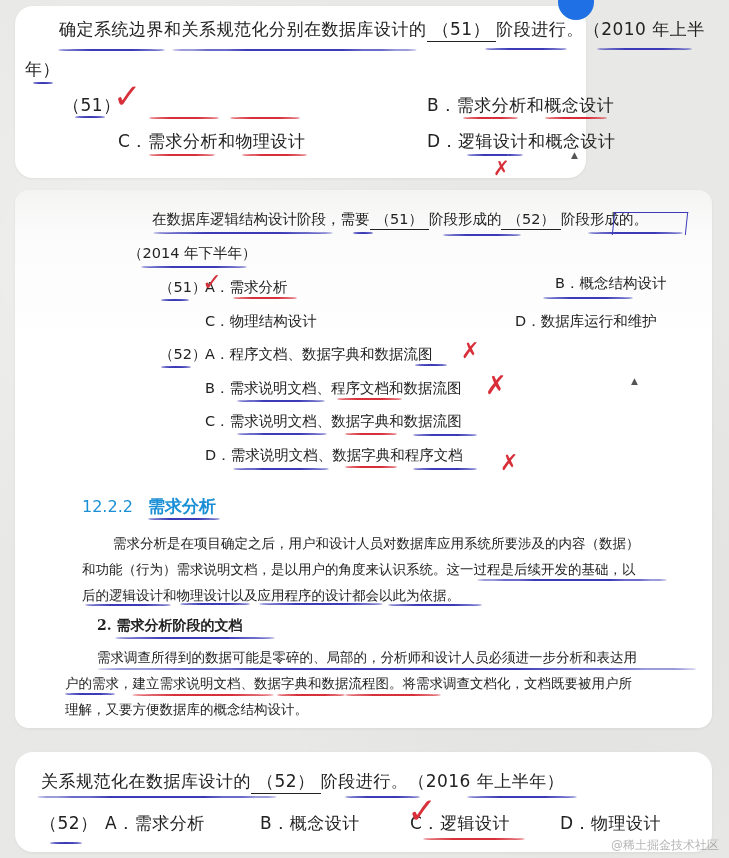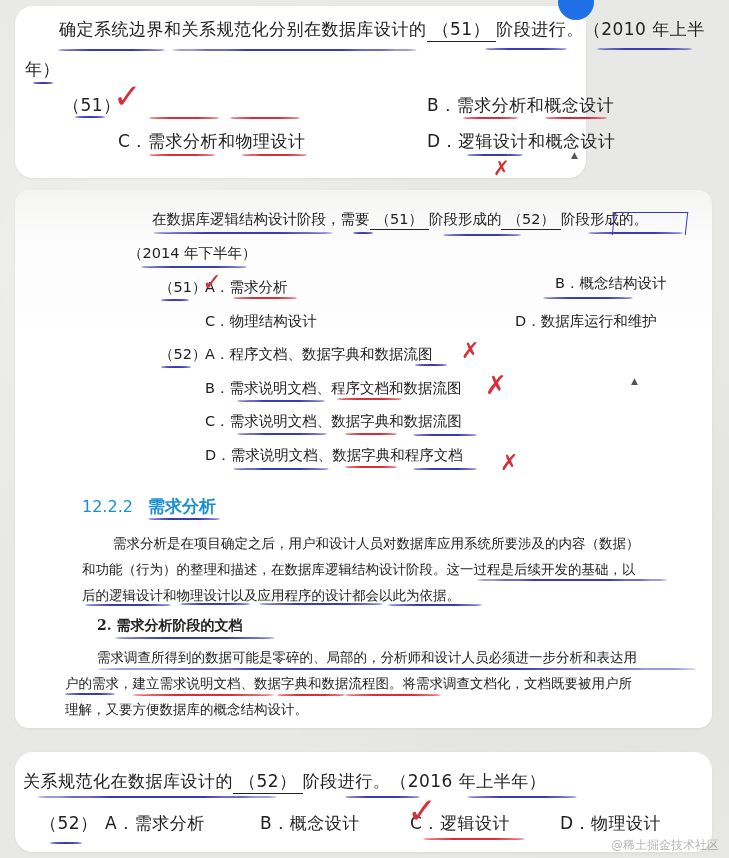--- a/index.html
+++ b/index.html
@@ -136,21 +136,21 @@
   <div class="ul-b" style="left:398px;top:278px;width:64px;"></div>
   <div class="mark" style="left:485px;top:260px;font-size:22px;">✗</div>
 
   <div class="t" style="left:67px;top:305px;">
     <span class="sec-head">12.2.2</span>
     <span class="sec-title" style="font-size:17px;margin-left:10px;">需求分析</span>
   </div>
   <div class="ul-b" style="left:133px;top:328px;width:72px;"></div>
 
   <div class="t body-text" style="left:98px;top:340px;">需求分析是在项目确定之后，用户和设计人员对数据库应用系统所要涉及的内容（数据）</div>
-  <div class="t body-text" style="left:67px;top:366px;">和功能（行为）的整理和描述，在数据库逻辑结构设计阶段。这一过程是后续开发的基础，以</div>
+  <div class="t body-text" style="left:67px;top:366px;">和功能（行为）需求说明文档，是以用户的角度来认识系统。这一过程是后续开发的基础，以</div>
   <div class="t body-text" style="left:67px;top:392px;">后的逻辑设计和物理设计以及应用程序的设计都会以此为依据。</div>
   <div class="ul-b" style="left:462px;top:389px;width:190px;"></div>
   <div class="ul-b" style="left:70px;top:414px;width:86px;"></div>
   <div class="ul-b" style="left:165px;top:413px;width:70px;"></div>
   <div class="ul-b" style="left:244px;top:413px;width:124px;"></div>
   <div class="ul-b" style="left:373px;top:414px;width:94px;"></div>
 
   <div class="t sub-title" style="left:82px;top:427px;">
     <span>2.</span>
     <span>需求分析阶段的文档</span>
@@ -161,21 +161,21 @@
   <div class="t body-text" style="left:50px;top:480px;">户的需求，建立需求说明文档、数据字典和数据流程图。将需求调查文档化，文档既要被用户所</div>
   <div class="t body-text" style="left:50px;top:506px;">理解，又要方便数据库的概念结构设计。</div>
   <div class="ul-b" style="left:82px;top:478px;width:600px;"></div>
   <div class="ul-b" style="left:50px;top:503px;width:50px;"></div>
   <div class="ul-r" style="left:117px;top:504px;width:142px;"></div>
   <div class="ul-r" style="left:262px;top:504px;width:68px;"></div>
   <div class="ul-r" style="left:330px;top:504px;width:96px;"></div>
 </div>
 
 <div class="card" id="card3">
-  <div class="t q1" style="left:8px;top:18px;">
+  <div class="t q1" style="left:26px;top:18px;">
     <span>关系规范化在数据库设计的</span><span class="blank">（52）</span><span>阶段进行。（2016 年上半年）</span>
   </div>
   <div class="ul-b" style="left:22px;top:44px;width:240px;"></div>
   <div class="ul-b" style="left:330px;top:44px;width:75px;"></div>
   <div class="ul-b" style="left:452px;top:44px;width:110px;"></div>
 
   <div class="t q1" style="left:25px;top:60px;">（52）</div>
   <div class="ul-b" style="left:35px;top:90px;width:32px;"></div>
   <div class="t q1" style="left:90px;top:60px;">
     <span>A．</span><span>需求分析</span>

